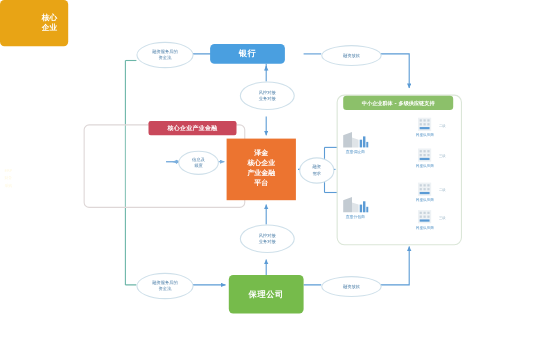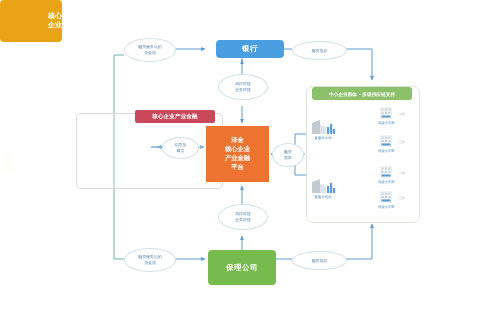--- a/index.html
+++ b/index.html
@@ -2,27 +2,27 @@
 <html><head>
 <meta charset="utf-8">
 <style>
   html,body{margin:0;padding:0;background:#ffffff;}
   body{font-family:"DejaVu Sans","Liberation Sans",sans-serif;}
   #stage{position:relative;width:500px;height:324px;background:#fff;overflow:hidden;}
   svg#wires{position:absolute;left:0;top:0;width:500px;height:324px;}
   .node{position:absolute;box-sizing:border-box;display:flex;align-items:center;justify-content:center;text-align:center;color:#fff;}
   .rounded{border-radius:4px;}
 
-  .box-bank{left:216px;top:40px;width:68px;height:18px;background:#4a9fe0;font-size:7.5px;font-weight:bold;letter-spacing:.5px;}
+  .box-bank{left:191px;top:40px;width:68px;height:18px;background:#4a9fe0;font-size:7.5px;font-weight:bold;letter-spacing:.5px;}
   .box-factoring{left:208px;top:250px;width:68px;height:35px;background:#76bb4b;font-size:7.5px;font-weight:bold;letter-spacing:.5px;}
 
   .box-platform{left:206px;top:126px;width:63px;height:56px;background:#ec7430;font-size:6.3px;font-weight:bold;line-height:1.42;flex-direction:column;}
   .box-core{left:88px;top:126px;width:62px;height:42px;background:#e8a415;border-radius:4px;display:flex;align-items:center;justify-content:flex-end;}
   .core-sub{position:absolute;left:4px;top:50%;transform:translateY(-50%);font-size:3.6px;line-height:1.75;color:#fff8e0;text-align:left;}
-  .core-main{font-size:7px;font-weight:bold;line-height:1.35;color:#fff;text-align:center;}
+  .core-main{font-size:7px;font-weight:bold;line-height:1.35;color:#fff;padding-right:10px;text-align:center;}
 
   .panel-core{position:absolute;left:76px;top:113px;width:145px;height:74px;border:1px solid #ded7d7;border-radius:5px;background:rgba(255,255,255,.2);}
   .banner-core{position:absolute;left:135px;top:110px;width:80px;height:13px;background:#c9485b;border-radius:2px;display:flex;align-items:center;justify-content:center;color:#fff;font-size:5.4px;font-weight:bold;letter-spacing:.3px;}
 
   .panel-sme{position:absolute;left:306px;top:86px;width:112px;height:135px;border:1px solid #dbe6d8;border-radius:7px;background:#fff;}
   .banner-sme{position:absolute;left:312px;top:87px;width:100px;height:13px;background:#8cc06a;border-radius:3px;display:flex;align-items:center;justify-content:center;color:#fff;font-size:4.7px;font-weight:bold;}
 
   .ell{position:absolute;border:.8px solid #cfe0ea;border-radius:50%;background:#fff;display:flex;flex-direction:column;align-items:center;justify-content:center;color:#4b7ea8;font-size:3.9px;line-height:1.5;text-align:center;}
 
   .bldg{position:absolute;display:flex;flex-direction:column;align-items:center;}

